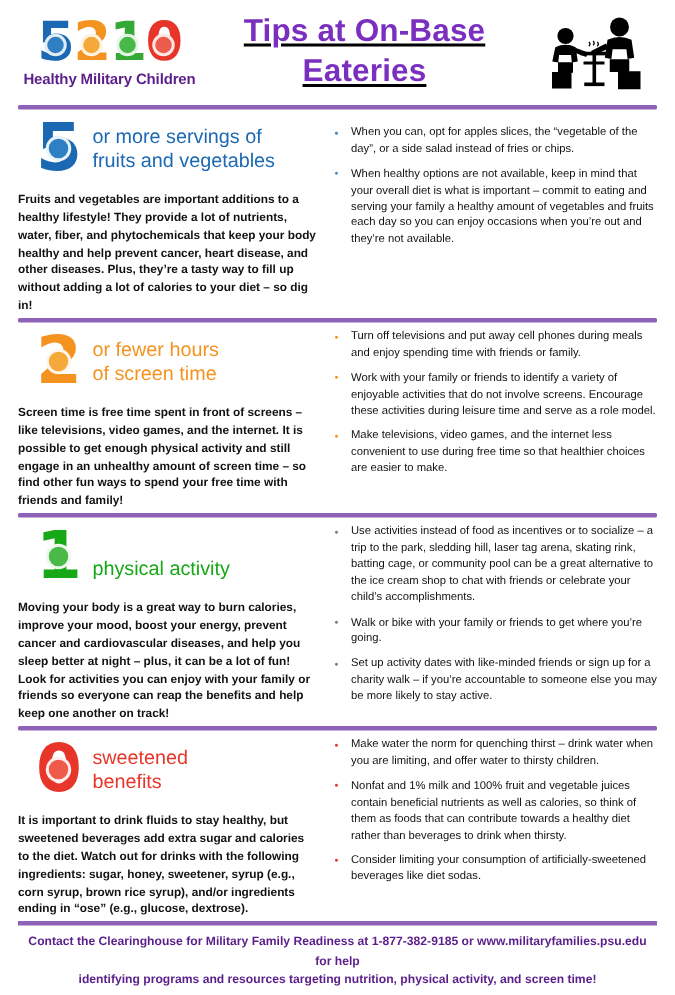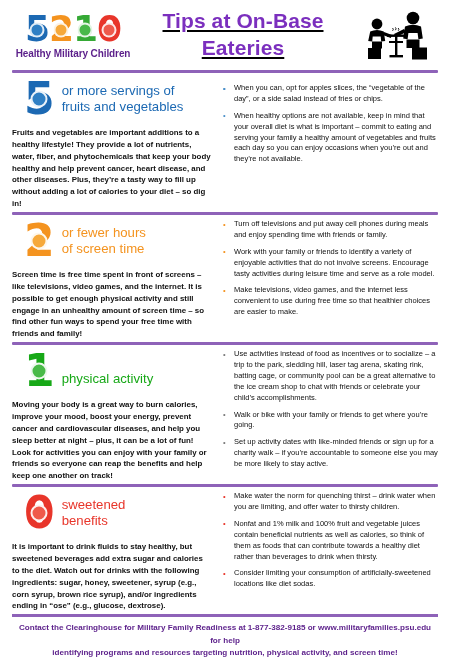--- a/index.html
+++ b/index.html
@@ -183,21 +183,21 @@
         <span class="headtext">
           <span>or fewer hours</span><br>
           <span>of screen time</span>
         </span>
       </div>
       <div class="blurb">Screen time is free time spent in front of screens – like televisions, video games, and the internet.  It is possible to get enough physical activity and still engage in an unhealthy amount of screen time – so find other fun ways to spend your free time with friends and family!</div>
     </div>
     <div class="col-right">
       <ul class="bullets">
         <li><span class="bdot">•</span><span>Turn off televisions and put away cell phones during meals and enjoy spending time with friends or family.</span></li>
-        <li><span class="bdot">•</span><span>Work with your family or friends to identify a variety of enjoyable activities that do not involve screens.  Encourage tasty activities during leisure time and serve as a role model.</span></li>
+        <li><span class="bdot">•</span><span>Work with your family or friends to identify a variety of enjoyable activities that do not involve screens.  Encourage these activities during leisure time and serve as a role model.</span></li>
         <li><span class="bdot">•</span><span>Make televisions, video games, and the internet less convenient to use during free time so that healthier choices are easier to make.</span></li>
       </ul>
     </div>
   </div>
 
   <div class="rule"></div>
   <div class="section s3">
     <div class="col-left">
       <div class="head-row">
         <span class="bignum">
@@ -230,21 +230,21 @@
           <span>sweetened</span><br>
           <span>benefits</span>
         </span>
       </div>
       <div class="blurb">It is important to drink fluids to stay healthy, but sweetened beverages add extra sugar and calories to the diet.  Watch out for drinks with the following ingredients: sugar, honey, sweetener, syrup (e.g., corn syrup, brown rice syrup), and/or ingredients ending in “ose” (e.g., glucose, dextrose).</div>
     </div>
     <div class="col-right">
       <ul class="bullets">
         <li><span class="bdot">•</span><span>Make water the norm for quenching thirst – drink water when you are limiting, and offer water to thirsty children.</span></li>
         <li><span class="bdot">•</span><span>Nonfat and 1% milk and 100% fruit and vegetable juices contain beneficial nutrients as well as calories, so think of them as foods that can contribute towards a healthy diet rather than beverages to drink when thirsty.</span></li>
-        <li><span class="bdot">•</span><span>Consider limiting your consumption of artificially-sweetened locations like diet sodas.</span></li>
+        <li><span class="bdot">•</span><span>Consider limiting your consumption of artificially-sweetened beverages like diet sodas.</span></li>
       </ul>
     </div>
   </div>
 
   <div class="footer-rule"></div>
   <div class="footer">
     <div class="contact">Contact the Clearinghouse for Military Family Readiness at 1-877-382-9185 or www.militaryfamilies.psu.edu for help</div>
     <div class="contact">identifying programs and resources targeting nutrition, physical activity, and screen time!</div>
 
   </div>

